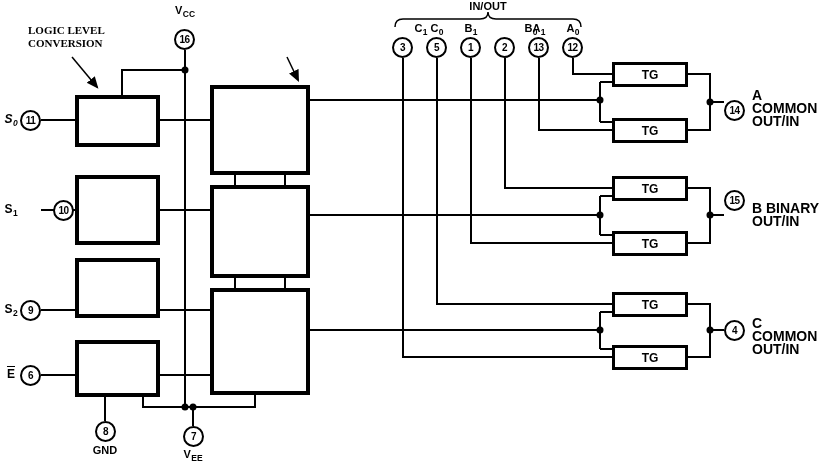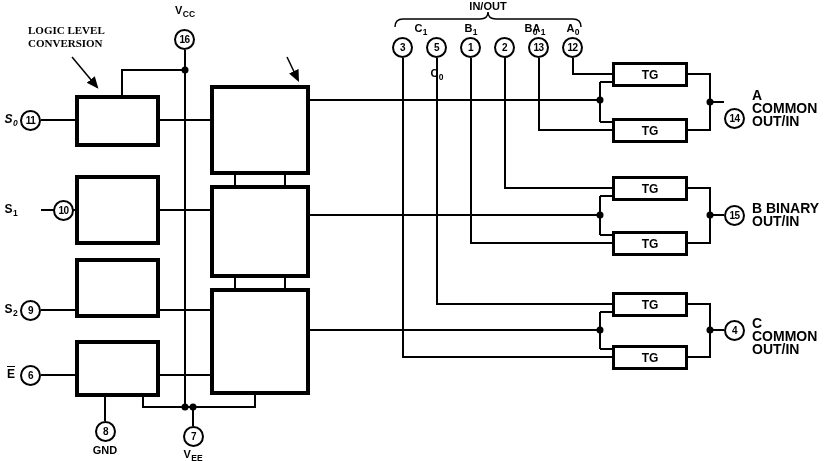--- a/index.html
+++ b/index.html
@@ -92,21 +92,21 @@
   <div class="tg" style="top:176px;">TG</div>
   <div class="tg" style="top:231px;">TG</div>
   <div class="tg" style="top:292px;">TG</div>
   <div class="tg" style="top:345px;">TG</div>
 
   <div class="lbl" style="left:28px; top:24px; width:110px;font-family:Liberation Serif, serif;">LOGIC LEVEL
 CONVERSION</div>
   <div class="lbl center" style="left:448px; top:0px; width:80px;">IN/OUT</div>
 
   <div class="iolabel" style="left:406px;"><span>C</span><span class="sub">1</span></div>
-  <div class="iolabel" style="left:422px;margin-top:45px;"><span>C</span><span class="sub">0</span></div>
+  <div class="iolabel" style="left:422px;"><span>C</span><span class="sub">0</span></div>
   <div class="iolabel" style="left:456px;"><span>B</span><span class="sub">1</span></div>
   <div class="iolabel" style="left:516px;"><span>B</span><span class="sub">0</span></div>
   <div class="iolabel" style="left:524px;"><span>A</span><span class="sub">1</span></div>
   <div class="iolabel" style="left:558px;"><span>A</span><span class="sub">0</span></div>
 
   <div class="pin" style="left:392px; top:37px;">3</div>
   <div class="pin" style="left:426px; top:37px;">5</div>
   <div class="pin" style="left:460px; top:37px;">1</div>
   <div class="pin" style="left:494px; top:37px;">2</div>
   <div class="pin" style="left:528px; top:37px;">13</div>
@@ -122,23 +122,23 @@
   <div class="siglabel" style="left:2px; top:302px;"><span>S</span><span class="sub">2</span></div>
   <div class="pin" style="left:20px; top:300px;">9</div>
   <div class="siglabel" style="left:2px; top:367px;"><span class="ovl">E</span></div>
   <div class="pin" style="left:20px; top:365px;">6</div>
 
   <div class="pin" style="left:95px; top:421px;">8</div>
   <div class="lbl center" style="left:85px; top:444px; width:40px;">GND</div>
   <div class="pin" style="left:183px; top:426px;">7</div>
   <div class="lbl center" style="left:173px; top:448px; width:40px;"><span>V</span><span class="sub">EE</span></div>
 
-  <div class="pin" style="left:724px; top:108px;text-align:center;">14</div>
+  <div class="pin" style="left:724px; top:100px;text-align:center;">14</div>
   <div class="common-label" style="top:89px;">A COMMON
 OUT/IN</div>
-  <div class="pin" style="left:724px; top:205px;">15</div>
+  <div class="pin" style="left:724px; top:190px;">15</div>
   <div class="common-label" style="top:202px;">B BINARY
 OUT/IN</div>
   <div class="pin" style="left:724px; top:320px;">4</div>
   <div class="common-label" style="top:317px;">C COMMON
 OUT/IN</div>
 
 </div>
 
 </body></html>

